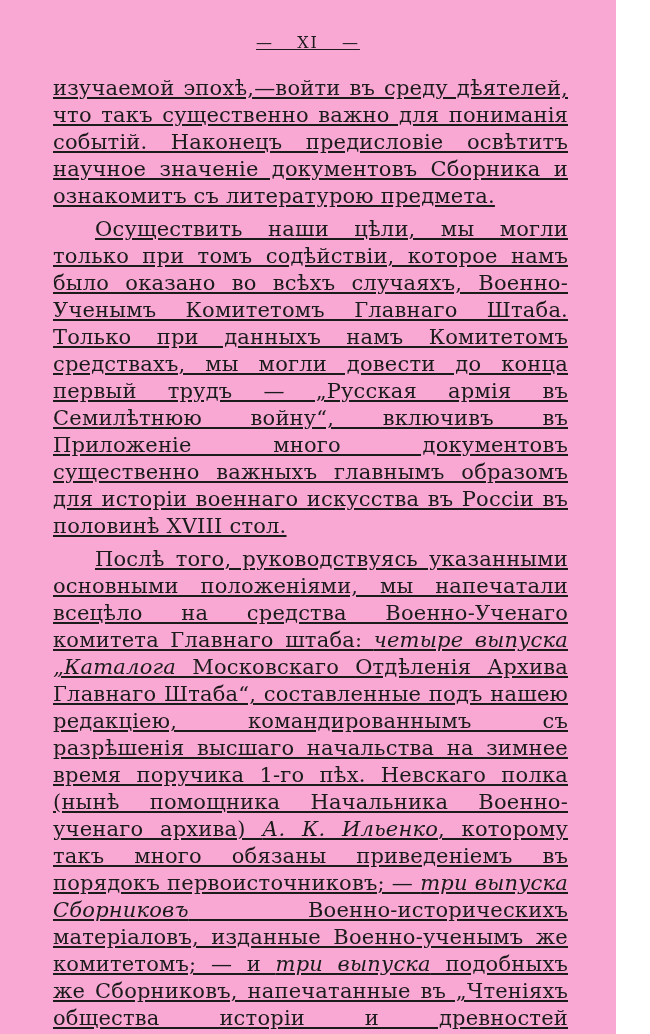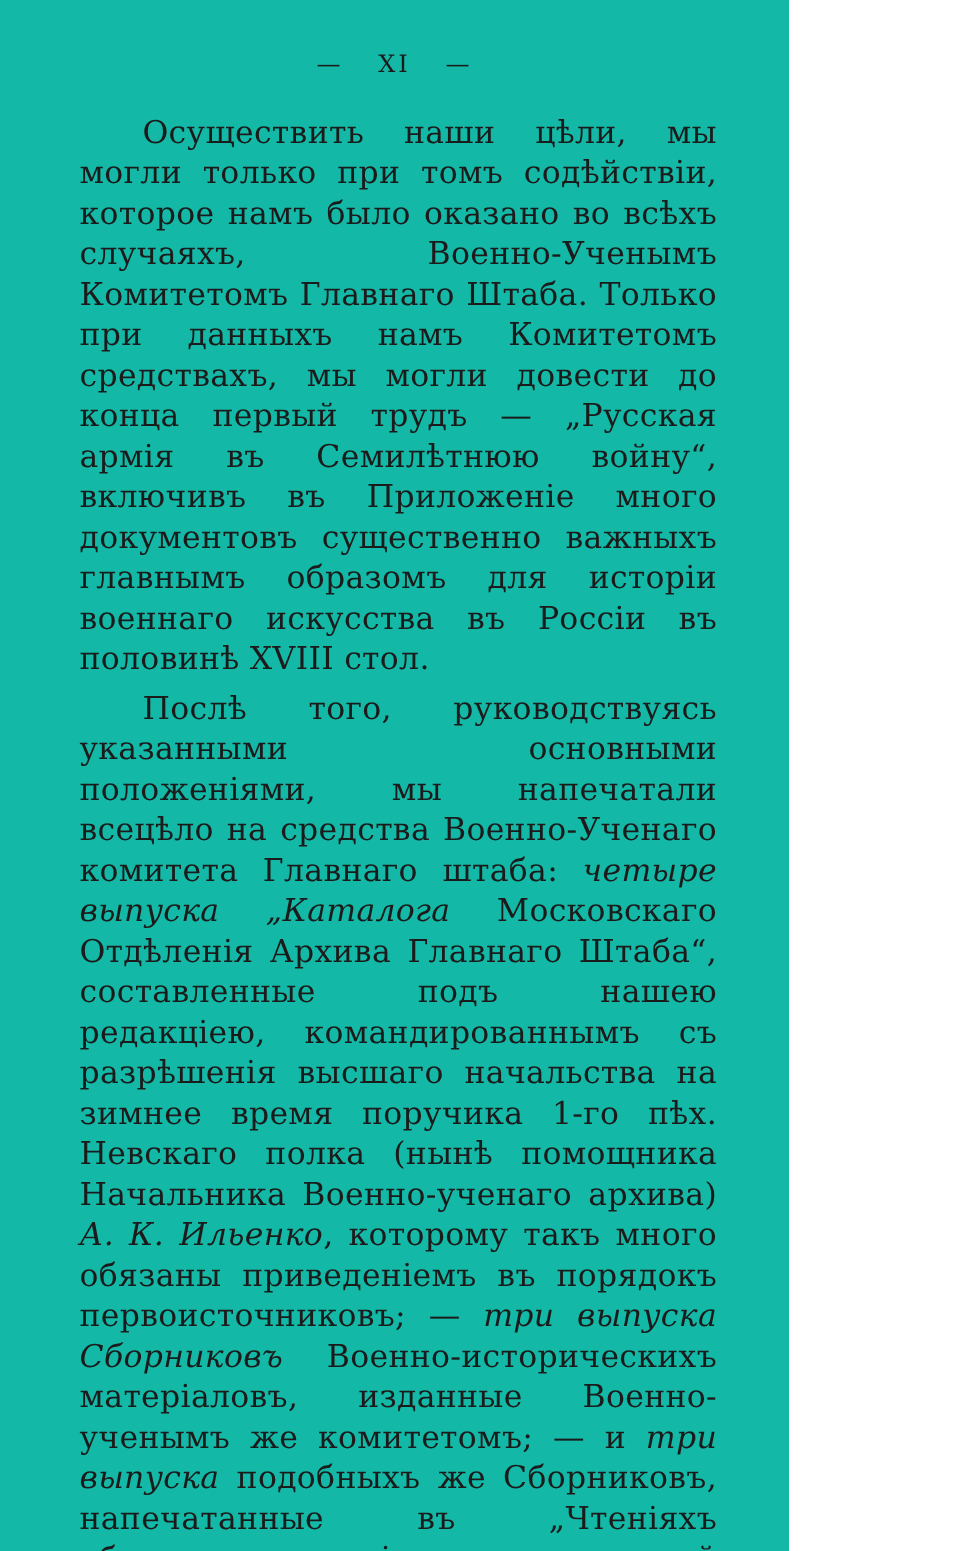--- a/index.html
+++ b/index.html
@@ -2,26 +2,27 @@
 <html><head>
 <meta charset="utf-8">
 <style>
   html, body {
     margin: 0;
     padding: 0;
     background: #ffffff;
   }
   .page {
     position: relative;
-    width: 526px;
+    width: 616px;
     height: 1034px;
-    background: #14b8a6;
+    background: #f9a8d4;
     overflow: hidden;
     color: #1b1b1b;
     font-family: "DejaVu Serif", "Liberation Serif", serif;
+    text-decoration: underline;
   }
   .page-number {
     padding-top: 33px;
     text-align: center;
     font-size: 16px;
     letter-spacing: 2px;
     word-spacing: 16px;
     font-variant: small-caps;
     color: #1b1b1b;
   }
@@ -42,16 +43,17 @@
     font-style: italic;
     margin-top: 41px;
   }
 </style>
 </head>
 <body>
 
 <div class="page">
   <div class="page-number">— XI —</div>
   <div class="text-block">
+      <p class="para"><span>изучаемой эпохѣ,—войти въ среду дѣятелей, что такъ существенно важно для пониманія событій. Наконецъ предисловіе освѣтитъ научное значеніе документовъ Сборника и ознакомитъ съ литературою предмета.</span></p>
       <p class="para indent"><span>Осуществить наши цѣли, мы могли только при томъ содѣйствіи, которое намъ было оказано во всѣхъ случаяхъ, Военно-Ученымъ Комитетомъ Главнаго Штаба. Только при данныхъ намъ Комитетомъ средствахъ, мы могли довести до конца первый трудъ — „Русская армія въ Семилѣтнюю войну“, включивъ въ Приложеніе много документовъ существенно важныхъ главнымъ образомъ для исторіи военнаго искусства въ Россіи въ половинѣ XVIII стол.</span></p>
       <p class="para indent"><span>Послѣ того, руководствуясь указанными основными положеніями, мы напечатали всецѣло на средства Военно-Ученаго комитета Главнаго штаба: </span><span class="italic">четыре выпуска „Каталога</span><span> Московскаго Отдѣленія Архива Главнаго Штаба“, составленные подъ нашею редакціею, командированнымъ съ разрѣшенія высшаго начальства на зимнее время поручика 1-го пѣх. Невскаго полка (нынѣ помощника Начальника Военно-ученаго архива) </span><span class="italic">А. К. Ильенко</span><span>, которому такъ много обязаны приведеніемъ въ порядокъ первоисточниковъ; — </span><span class="italic">три выпуска Сборниковъ</span><span> Военно-историческихъ матеріаловъ, изданные Военно-ученымъ же комитетомъ; — и </span><span class="italic">три выпуска</span><span> подобныхъ же Сборниковъ, напечатанные въ „Чтеніяхъ общества исторіи и древностей россійскихъ“, благодаря сочувствію и просвѣщенному содѣйствію высокоуважаемаго редактора </span><span class="italic">Е. В. Барсова</span><span>. Къ этимъ изданіямъ надо присоединить </span></p>
     </div>
 </div>
 
 </body></html>

